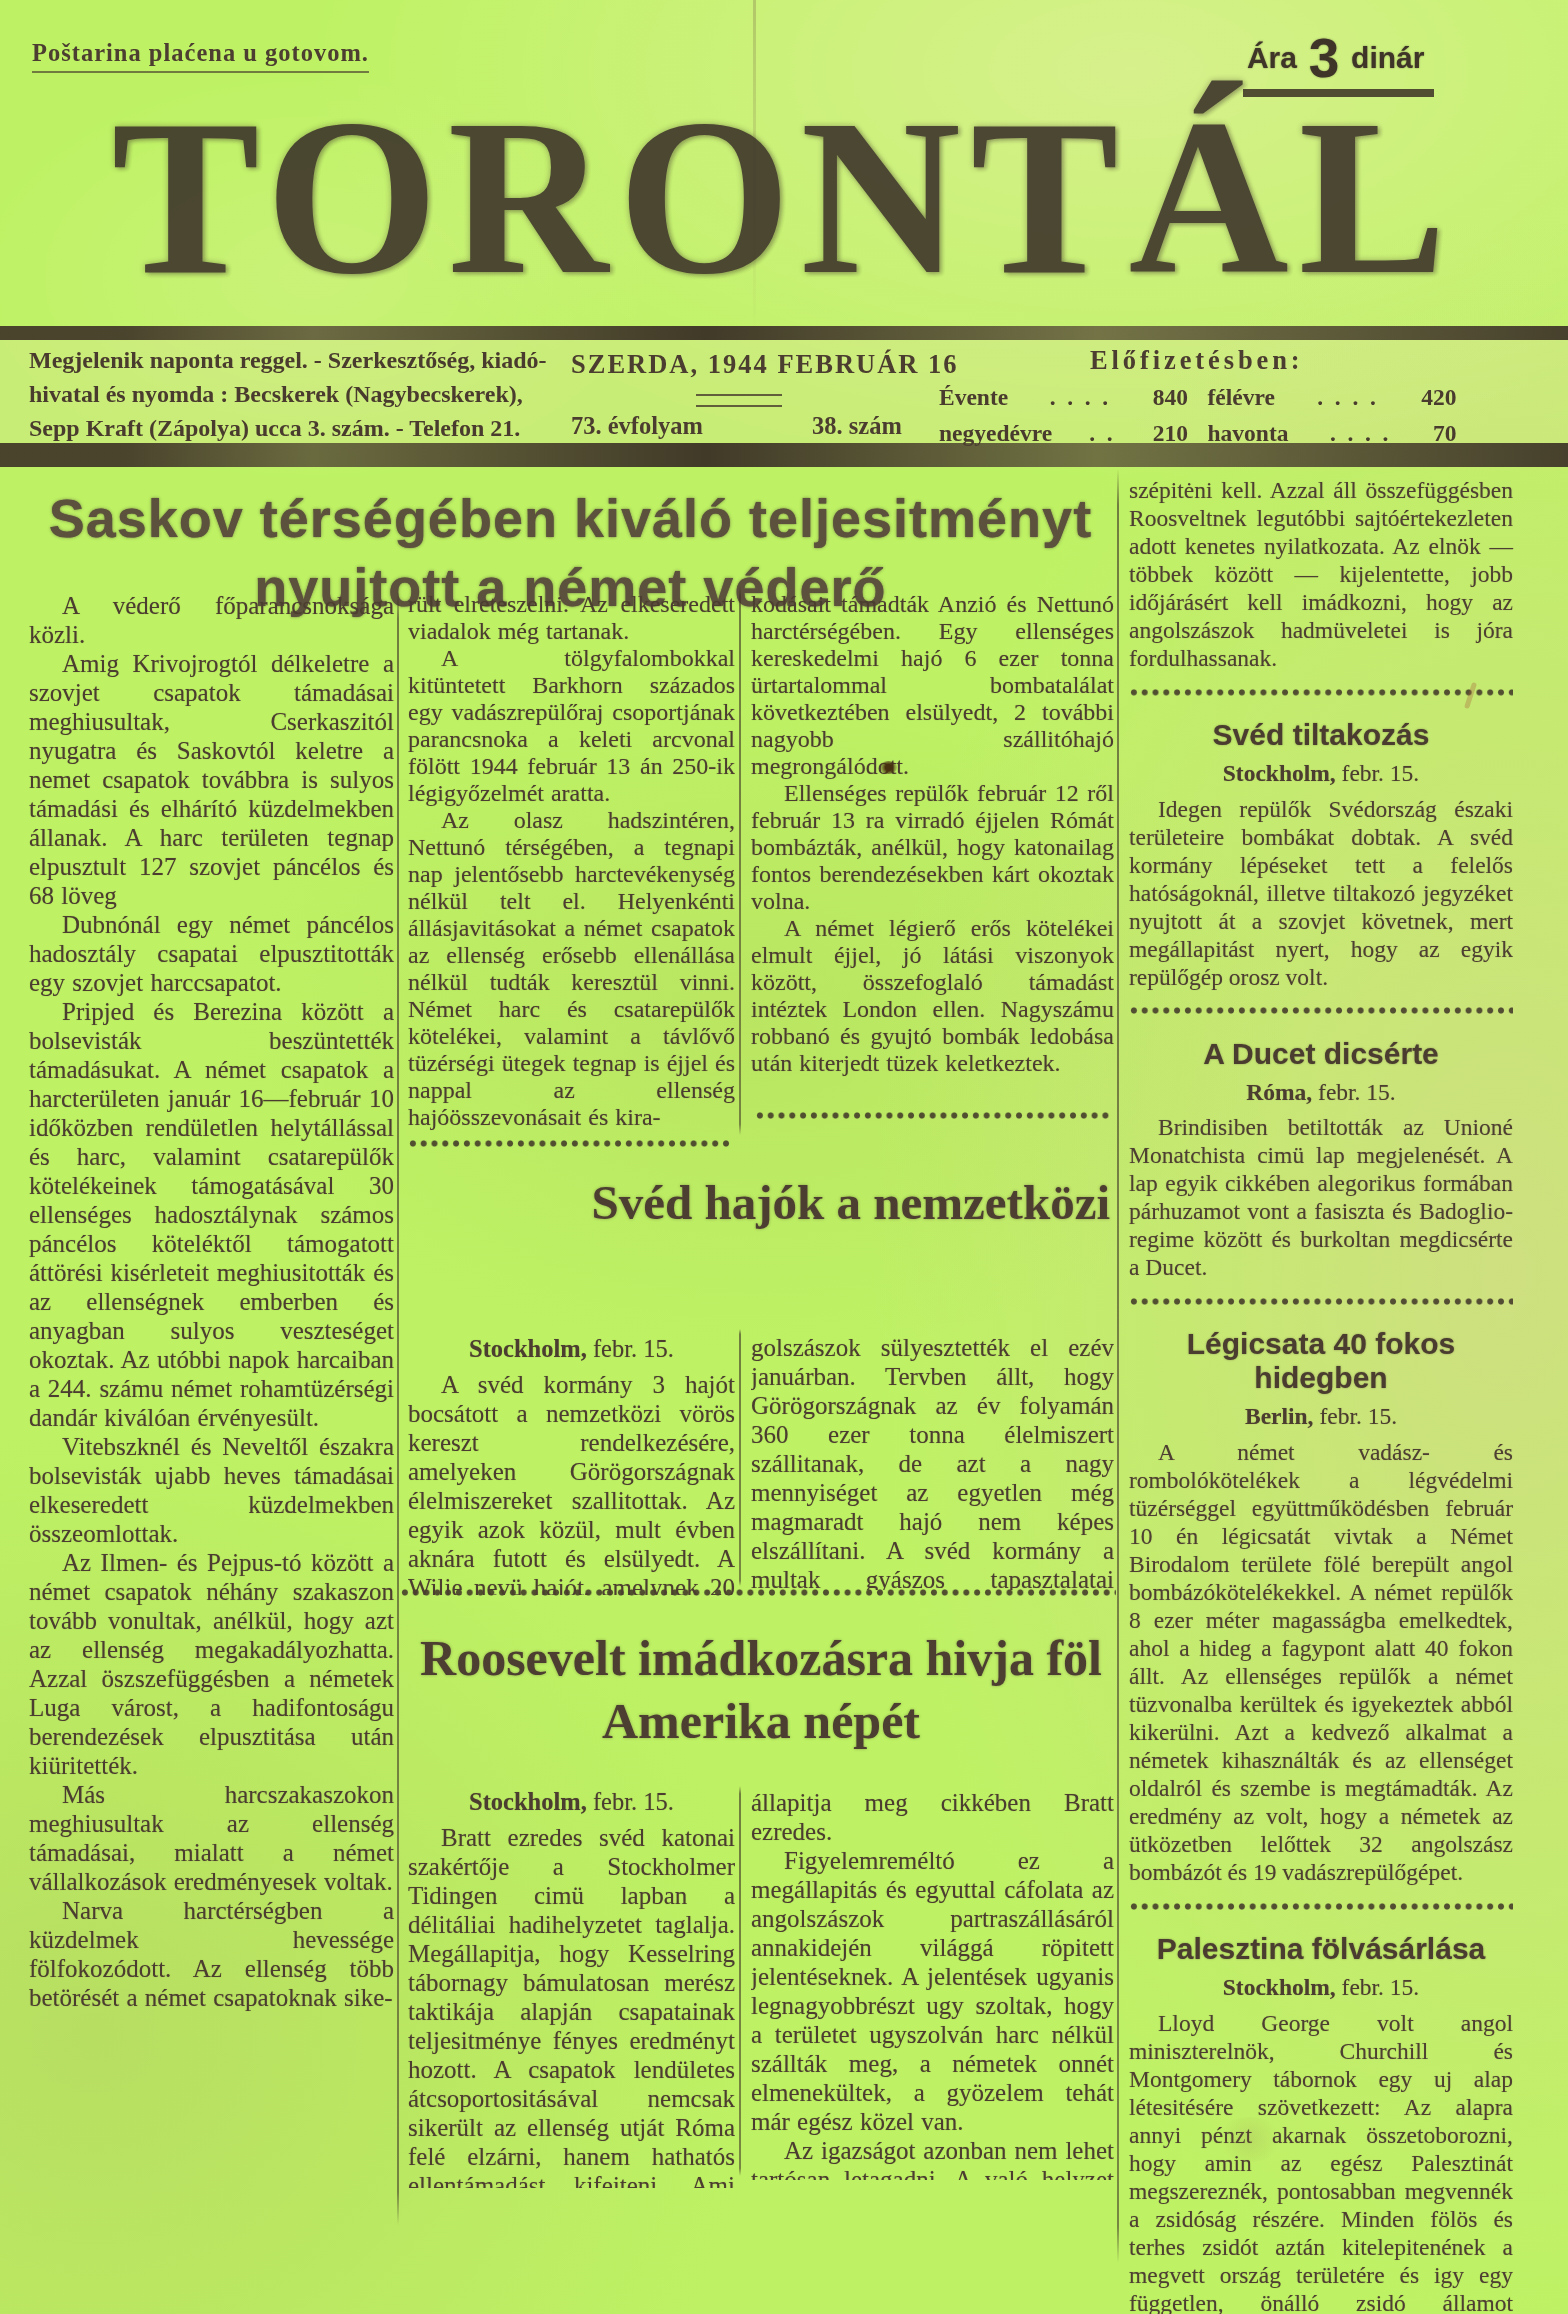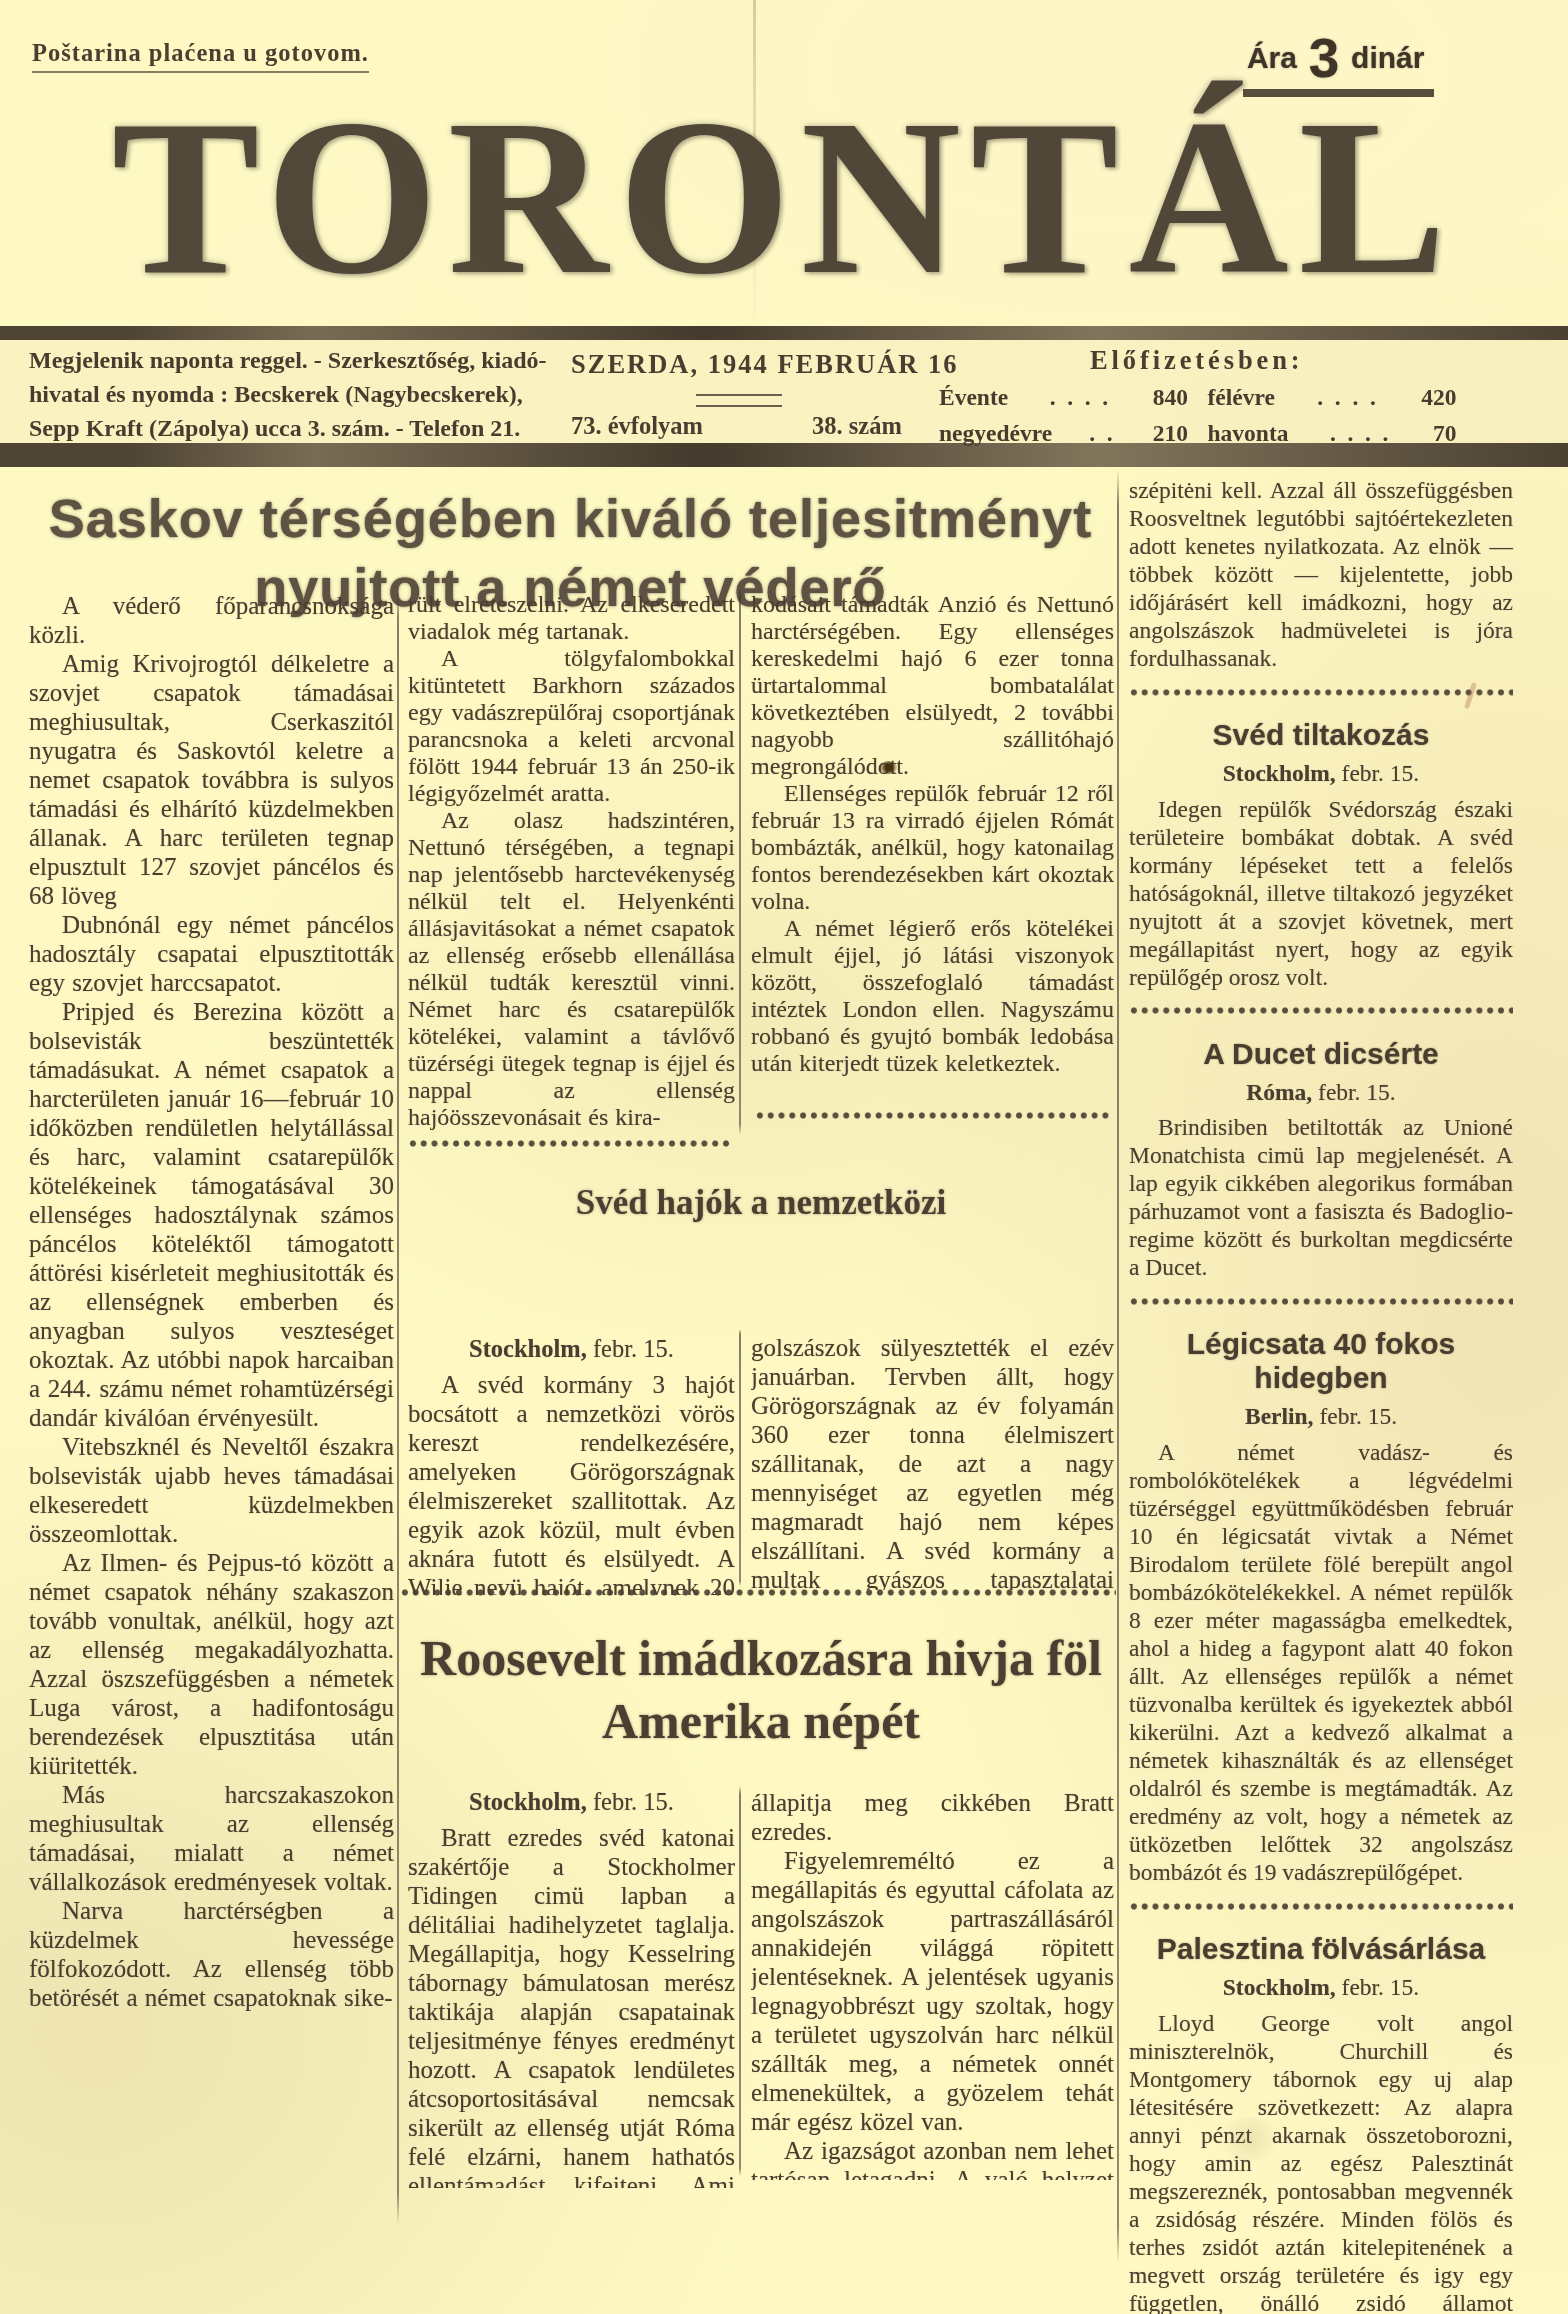--- a/index.html
+++ b/index.html
@@ -1,18 +1,18 @@
 <!DOCTYPE html>
 <html><head>
 <meta charset="utf-8">
 <style>
   html,body{margin:0;padding:0;background:#6e5f4c;}
   .sheet{
     position:relative;width:1568px;height:2314px;margin:0 auto;
-    background:#fef9c3;overflow:hidden;
+    background:#bef264;overflow:hidden;
     font-family:"Liberation Serif","DejaVu Serif",serif;color:#4b3d2f;
   }
   .grain{
     position:absolute;inset:0;pointer-events:none;
     background:
       radial-gradient(1176px 588px at 72% 3%, rgba(255,238,205,.38), transparent 70%),
       radial-gradient(882px 1470px at 96% 55%, rgba(226,201,162,.45), transparent 72%),
       radial-gradient(980px 882px at 6% 88%, rgba(148,116,80,.16), transparent 70%),
       radial-gradient(784px 490px at 48% 44%, rgba(148,116,80,.10), transparent 70%),
       radial-gradient(490px 294px at 20% 12%, rgba(255,240,210,.18), transparent 70%);
@@ -87,21 +87,21 @@
 
   .orn{position:absolute;height:8.8px;pointer-events:none;
     background:radial-gradient(circle at 4.9px 4.4px, rgba(62,51,39,.85) 2.5px, rgba(62,51,39,0) 3.5px);
     background-size:10.8px 8.8px;background-repeat:repeat-x;}
 
   .mid-headline{
     position:absolute;text-align:center;font-weight:700;color:#4c3e30;margin:0;
     font-family:"Liberation Serif","DejaVu Serif",serif;
     text-shadow:0 0 2.9px rgba(76,62,48,.45);
   }
-  .sved-headline{left:412px;top:1172px;width:698px;font-size:35px;line-height:61px;}
+  .sved-headline{left:412px;top:1172px;width:698px;font-size:49px;line-height:61px;text-align:right;}
   .roos-headline{left:412px;top:1627px;width:698px;font-size:50px;line-height:63px;}
 
   .dateline{text-align:center;font-size:24.5px;color:#4b3d2f;text-shadow:0 0 1px rgba(75,61,47,.4);}
   .dl-a1{position:absolute;left:408px;top:1335px;width:327px;}
   .dl-a2{position:absolute;left:408px;top:1788px;width:327px;}
 
   .sved-a{left:408px;top:1370px;width:327px;height:225px;overflow:hidden;}
   .sved-a p,.sved-b p{font-size:25px;line-height:29px;}
   .sved-b{left:751px;top:1333px;width:363px;height:257px;overflow:hidden;}
   .roos-a{left:408px;top:1823px;width:327px;height:365px;overflow:hidden;}

